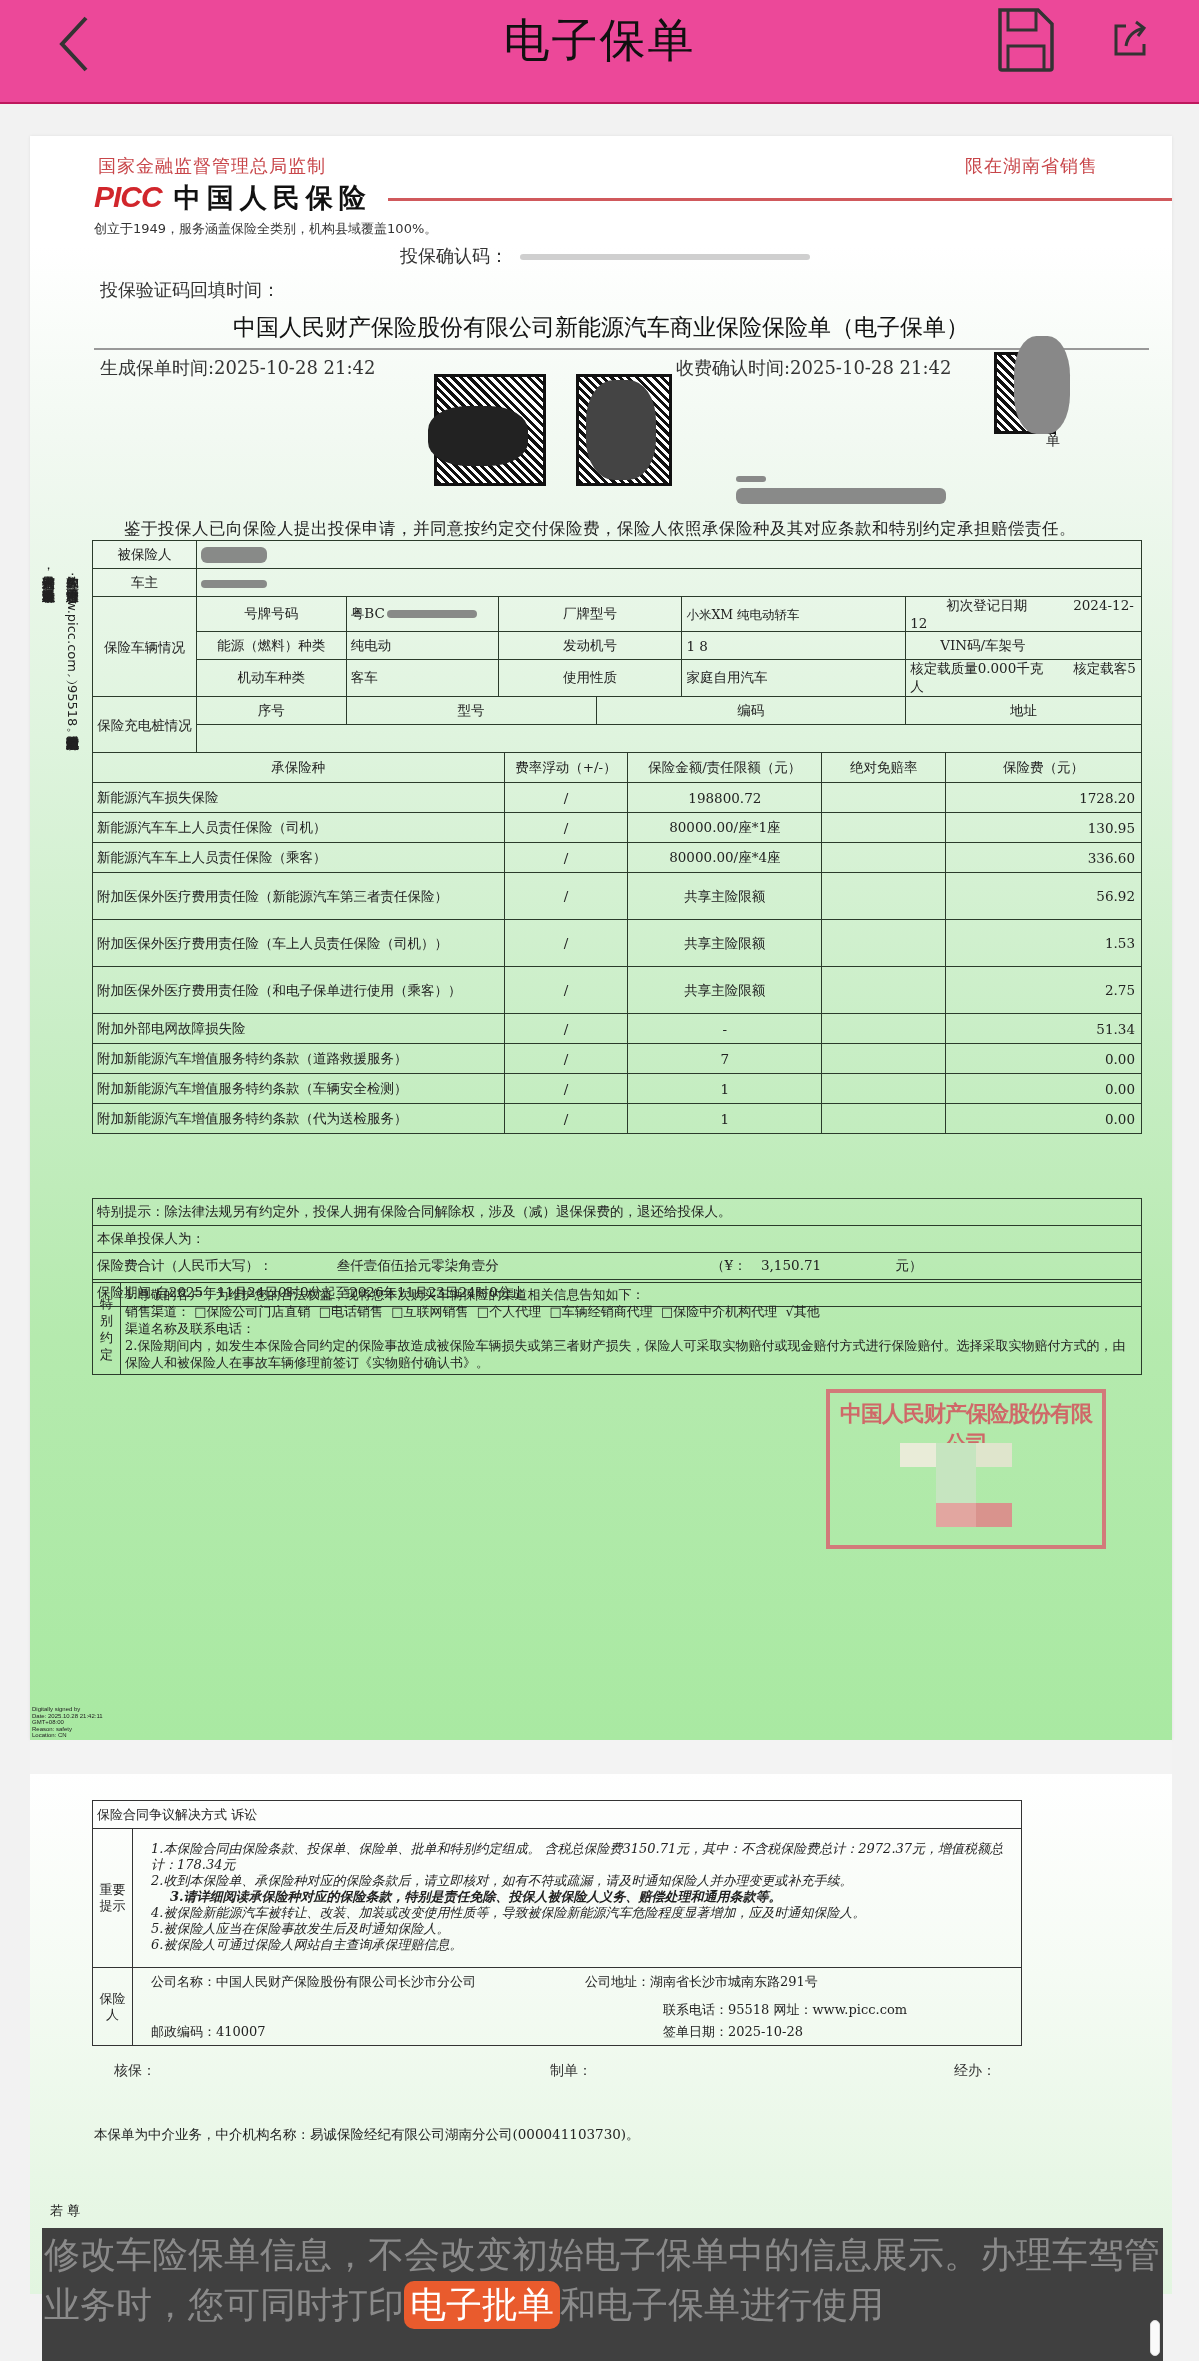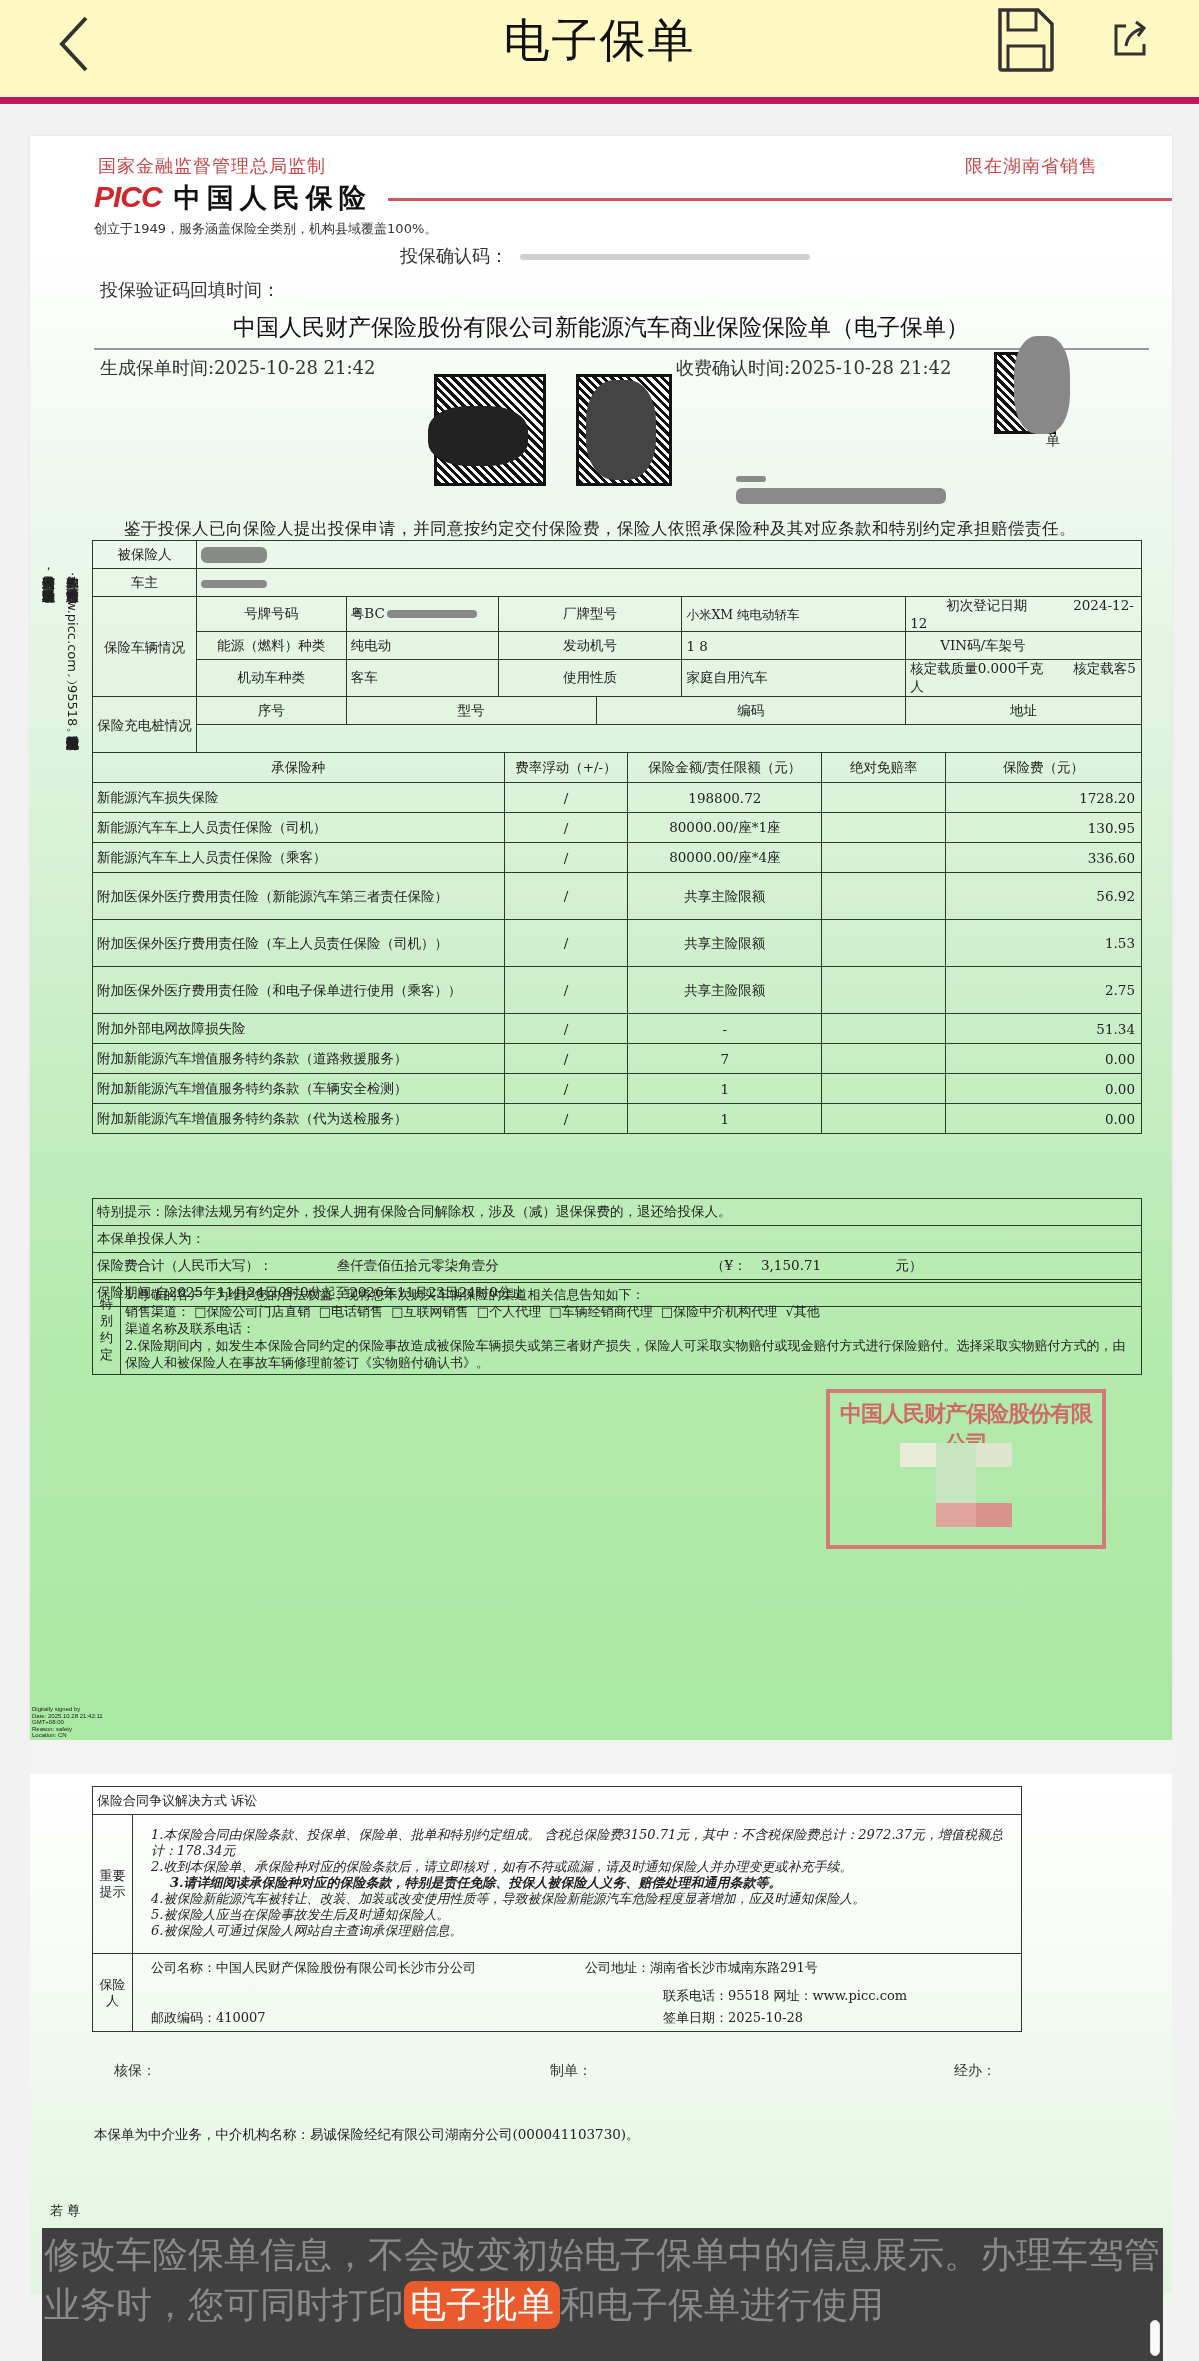--- a/index.html
+++ b/index.html
@@ -1,20 +1,20 @@
 <!DOCTYPE html>
 <html><head>
 <meta charset="utf-8">
 <style>
   * { box-sizing: border-box; margin: 0; padding: 0; }
   html, body { width: 1199px; height: 2361px; overflow: hidden; background: #f2f2f2; font-family: "DejaVu Serif", "Liberation Serif", serif; color: #222; }
   .app { position: relative; width: 1199px; height: 2361px; }
 
   
-  .navbar { position: absolute; left: 0; top: 0; width: 1199px; height: 104px; background: #fef9c3; border-bottom: 7px solid #be185d; }
+  .navbar { position: absolute; left: 0; top: 0; width: 1199px; height: 104px; background: #ec4899; border-bottom: 2px solid #be185d; }
   .nav-back { position: absolute; left: 50px; top: 12px; width: 50px; height: 60px; cursor: pointer; }
   .nav-title { position: absolute; left: 0; right: 0; top: 10px; text-align: center; font-family: "DejaVu Sans", sans-serif; font-size: 46px; color: #111; letter-spacing: 2px; }
   .nav-save { position: absolute; left: 994px; top: 6px; width: 64px; width: 64px; height: 68px; cursor: pointer; }
   .nav-share { position: absolute; left: 1110px; top: 18px; width: 42px; height: 42px; cursor: pointer; }
 
   
   .page1 { position: absolute; left: 30px; top: 136px; width: 1142px; height: 1604px;
            background: linear-gradient(to bottom, #ffffff 0px, #ffffff 110px, #f2f9f2 300px, #dff4de 600px, #c9eec6 900px, #b5eaae 1200px, #a9e9a2 1604px);
            box-shadow: 0 0 3px rgba(0,0,0,0.08); }
   .sig-block { position: absolute; left: 2px; top: 1570px; font-family: "Liberation Sans", sans-serif; font-size: 6px; line-height: 6.5px; color: #222; }
@@ -58,21 +58,21 @@
   .tall td { height: 47px !important; line-height: 17px; }
   .t-foot { left: 62px; top: 1062px; width: 1050px; }
   .t-foot td { height: 27px; font-size: 13.5px; }
   .t-special { left: 62px; top: 1146px; width: 1050px; }
   .t-special td { font-size: 13px; line-height: 17px; }
   .vert { width: 28px; text-align: center; font-size: 16px; line-height: 20px; }
 
   .seal { position: absolute; left: 796px; top: 1253px; width: 280px; height: 160px; border: 4px solid #d27a7a; color: #cf6868; font-family: "DejaVu Sans", sans-serif; font-weight: bold; font-size: 22px; text-align: center; padding-top: 6px; letter-spacing: -1px; }
   .seal-blur { position: absolute; width: 36px; height: 24px; }
 
-  .t-p2 { left: 62px; top: 12px; width: 930px; }
+  .t-p2 { left: 62px; top: 26px; width: 930px; }
   .t-p2 td { font-size: 13px; line-height: 16px; border-color: #333; }
   .staff { position: absolute; top: 288px; font-size: 14px; color: #333; }
   .broker { position: absolute; left: 64px; top: 352px; font-size: 13.5px; color: #222; }
   .next-page-hint { position: absolute; left: 20px; top: 428px; font-size: 13px; color: #222; }
 
   
   .caption { position: absolute; left: 42px; top: 2228px; width: 1121px; height: 133px; background: #404040; font-family: "DejaVu Sans", sans-serif; font-size: 36px; line-height: 50px; color: #8a8a8a; padding-left: 2px; padding-top: 2px; }
   .pill { display: inline-block; background: #e95b2d; color: #fff; border-radius: 10px; padding: 0 6px; line-height: 48px; }
   .scroll-handle { position: absolute; left: 1150px; top: 2320px; width: 10px; height: 36px; border-radius: 5px; border: 1px solid #ddd; background: #fafafa; }
 </style>

